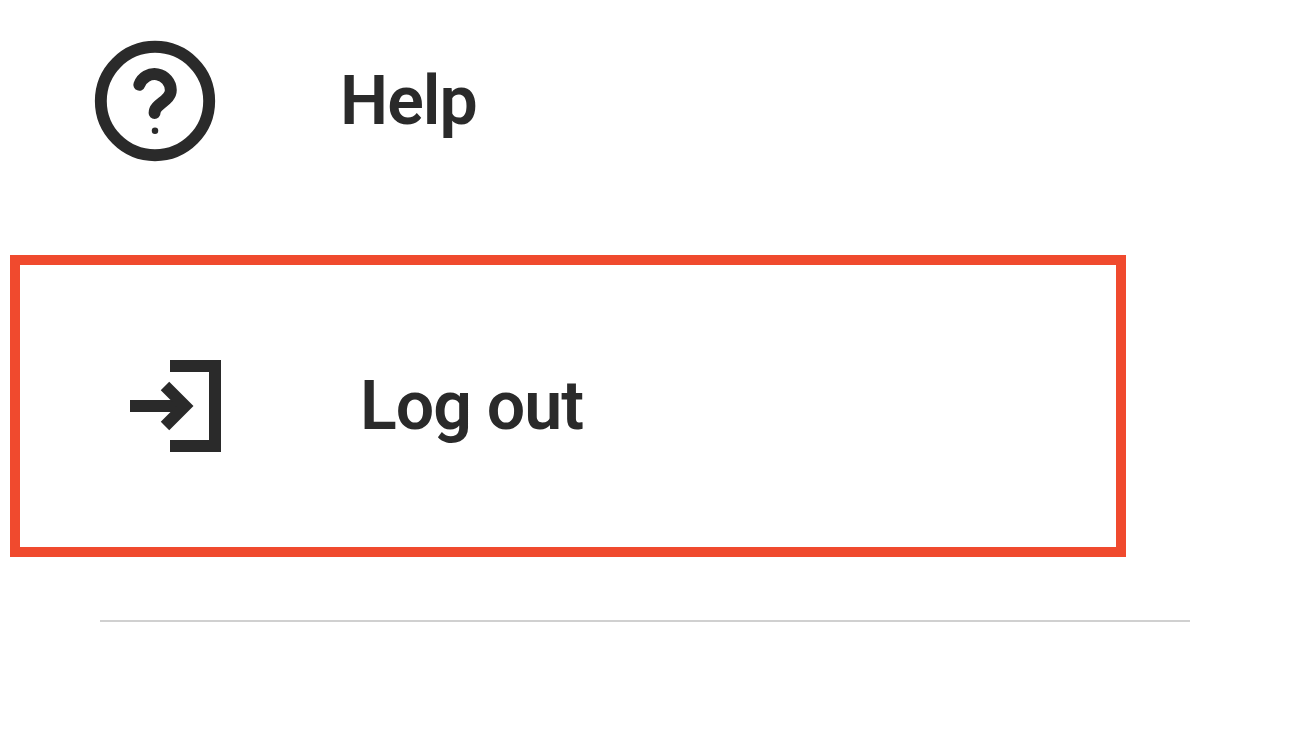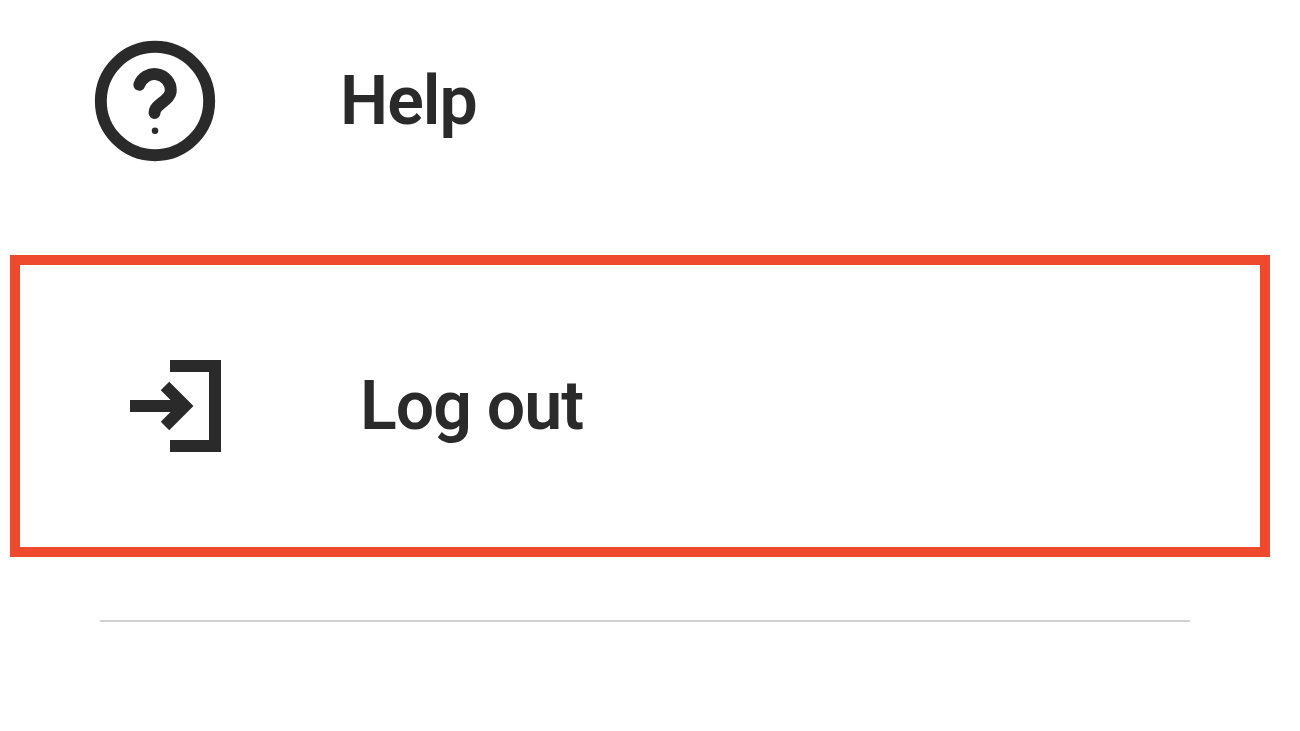--- a/index.html
+++ b/index.html
@@ -25,21 +25,21 @@
       top: 0px;
       left: 0;
       width: 100%;
       height: 130px;
       margin-top: 36px;
     }
     .logout-item {
       position: absolute;
       top: 255px;
       left: 10px;
-      width: 1260px;
+      width: 1116px;
       height: 302px;
       border: 10px solid #f04a2e;
     }
     .icon-wrap {
       display: flex;
       align-items: center;
       justify-content: center;
       width: 130px;
       height: 130px;
     }

